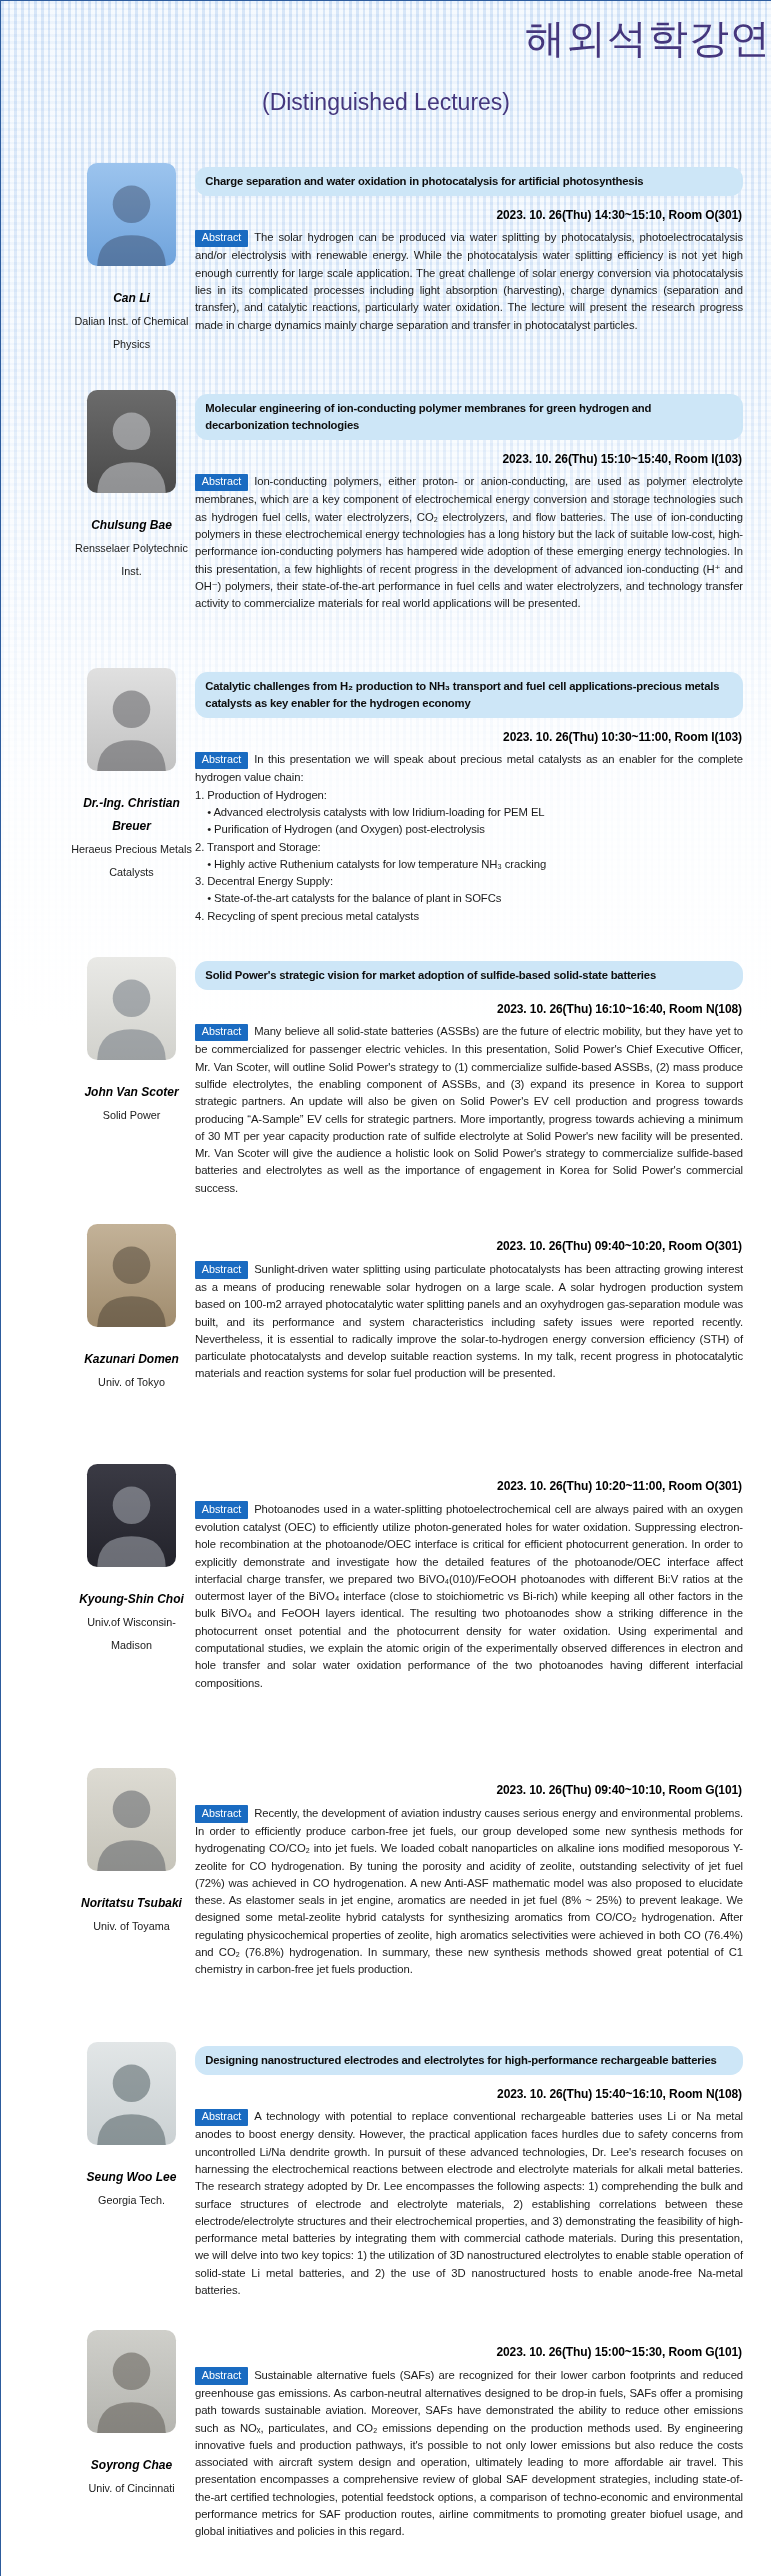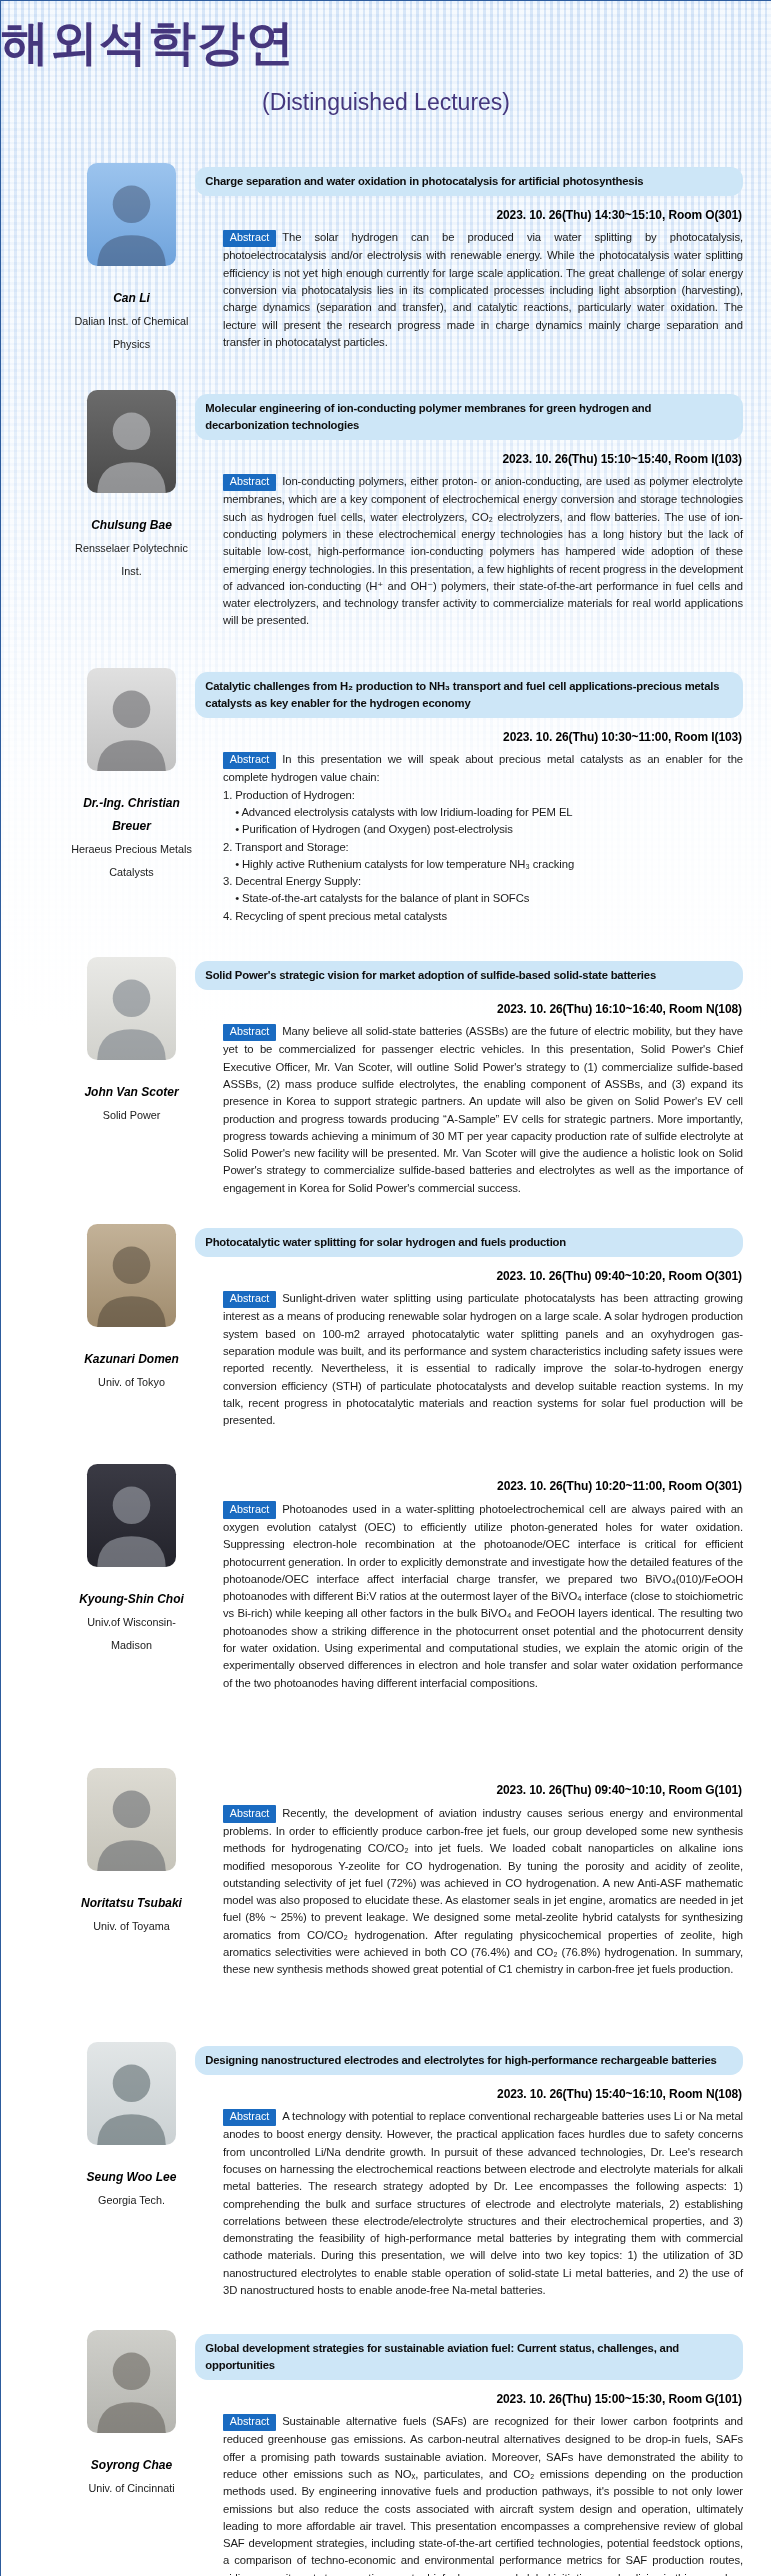--- a/index.html
+++ b/index.html
@@ -12,21 +12,21 @@
     border:1.5px solid #2d5c9d;
     overflow:hidden;
     background:
       linear-gradient(180deg, rgba(255,255,255,0) 0px, rgba(255,255,255,0.2) 361px, rgba(255,255,255,0.88) 773px, #ffffff 1030px),
       repeating-linear-gradient(90deg, rgba(206,224,246,0.75) 0px, rgba(206,224,246,0.75) 2.6px, rgba(246,250,254,0.75) 2.6px, rgba(246,250,254,0.75) 6.7px),
       repeating-linear-gradient(0deg, #cfe0f5 0px, #cfe0f5 2.6px, #f4f9fe 2.6px, #f4f9fe 6.7px);
   }
 
   .page-title {
     position:absolute; top:10.3px; left:0; width:100%;
-    text-align:left; font-size:48px; font-weight:bold;
+    text-align:right; font-size:40px; font-weight:normal;
     color:#45377d; letter-spacing:1px;
   }
   .page-subtitle {
     position:absolute; top:88px; left:0; width:100%;
     text-align:center; font-size:23px; color:#45377d;
   }
 
   .entry { position:absolute; left:0; width:772px; }
 
   .photo-col { position:absolute; left:66px; top:-4.1px; width:129px; text-align:center; }
@@ -55,21 +55,21 @@
     padding:6.2px 10.3px; box-sizing:border-box;
     font-size:11.3px; font-weight:bold; line-height:17px;
     letter-spacing:-0.2px; color:#0d0d0d;
   }
   .datetime {
     text-align:right; font-weight:bold; font-size:12px;
     color:#000; margin:11.3px 1px 7.7px 0; letter-spacing:-0.1px;
   }
   .abstract {
     font-size:11.3px; line-height:17.3px; text-align:justify;
-    color:#1b1b1b; white-space:pre-line; letter-spacing:-0.1px;padding-left:28px;
+    color:#1b1b1b; white-space:pre-line; letter-spacing:-0.1px;
   }
   .abstract-badge {
     display:inline-block; background:#1a6bc1; color:#ffffff;
     font-size:10.8px; line-height:15.5px; padding:0.5px 6.7px 1.5px;
     margin-right:6.2px; border-radius:1px; letter-spacing:0;
     white-space:nowrap;
   }
 </style>
 </head>
 <body>
@@ -174,21 +174,20 @@
             <circle cx="50" cy="42" r="23" fill="rgba(60,50,40,0.45)"></circle>
             <path d="M8 120 Q8 80 50 80 Q92 80 92 120 Z" fill="rgba(60,50,40,0.45)"></path>
           </svg>
       </div>
       <div class="caption">
         <div class="speaker-name">Kazunari Domen</div>
         <div class="speaker-affil">Univ. of Tokyo</div>
       </div>
     </div>
     <div class="content-col">
-      <div class="title-bar">Photocatalytic water splitting for solar hydrogen and fuels production</div>
       <div class="datetime">2023. 10. 26(Thu) 09:40~10:20, Room O(301)</div>
       <div class="abstract"><span class="abstract-badge">Abstract</span><span>Sunlight-driven water splitting using particulate photocatalysts has been attracting growing interest as a means of producing renewable solar hydrogen on a large scale. A solar hydrogen production system based on 100-m2 arrayed photocatalytic water splitting panels and an oxyhydrogen gas-separation module was built, and its performance and system characteristics including safety issues were reported recently. Nevertheless, it is essential to radically improve the solar-to-hydrogen energy conversion efficiency (STH) of particulate photocatalysts and develop suitable reaction systems. In my talk, recent progress in photocatalytic materials and reaction systems for solar fuel production will be presented.</span></div>
     </div>
   </div>
 
   <div class="entry" style="top:1467px">
     <div class="photo-col">
       <div class="photo p6">
         <svg viewBox="0 0 100 120">
             <circle cx="50" cy="42" r="23" fill="rgba(215,220,228,0.40)"></circle>
@@ -252,21 +251,20 @@
             <circle cx="50" cy="42" r="23" fill="rgba(75,70,65,0.45)"></circle>
             <path d="M8 120 Q8 80 50 80 Q92 80 92 120 Z" fill="rgba(75,70,65,0.45)"></path>
           </svg>
       </div>
       <div class="caption">
         <div class="speaker-name">Soyrong Chae</div>
         <div class="speaker-affil">Univ. of Cincinnati</div>
       </div>
     </div>
     <div class="content-col">
-      <div class="title-bar">Global development strategies for sustainable aviation fuel: Current status, challenges, and opportunities</div>
       <div class="datetime">2023. 10. 26(Thu) 15:00~15:30, Room G(101)</div>
       <div class="abstract"><span class="abstract-badge">Abstract</span><span>Sustainable alternative fuels (SAFs) are recognized for their lower carbon footprints and reduced greenhouse gas emissions. As carbon-neutral alternatives designed to be drop-in fuels, SAFs offer a promising path towards sustainable aviation. Moreover, SAFs have demonstrated the ability to reduce other emissions such as NOₓ, particulates, and CO₂ emissions depending on the production methods used. By engineering innovative fuels and production pathways, it's possible to not only lower emissions but also reduce the costs associated with aircraft system design and operation, ultimately leading to more affordable air travel. This presentation encompasses a comprehensive review of global SAF development strategies, including state-of-the-art certified technologies, potential feedstock options, a comparison of techno-economic and environmental performance metrics for SAF production routes, airline commitments to promoting greater biofuel usage, and global initiatives and policies in this regard.</span></div>
     </div>
   </div>
 
   <div class="entry" style="top:2638px">
     
     
   </div>
 

